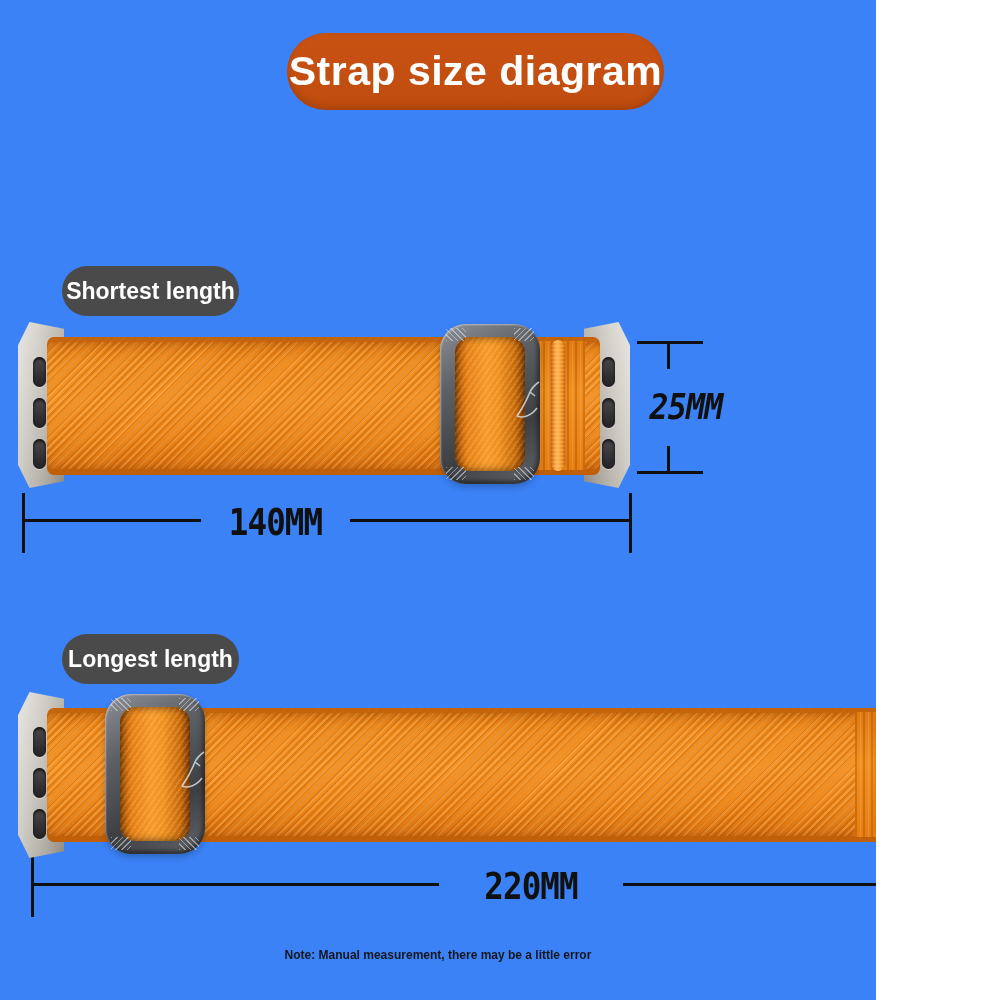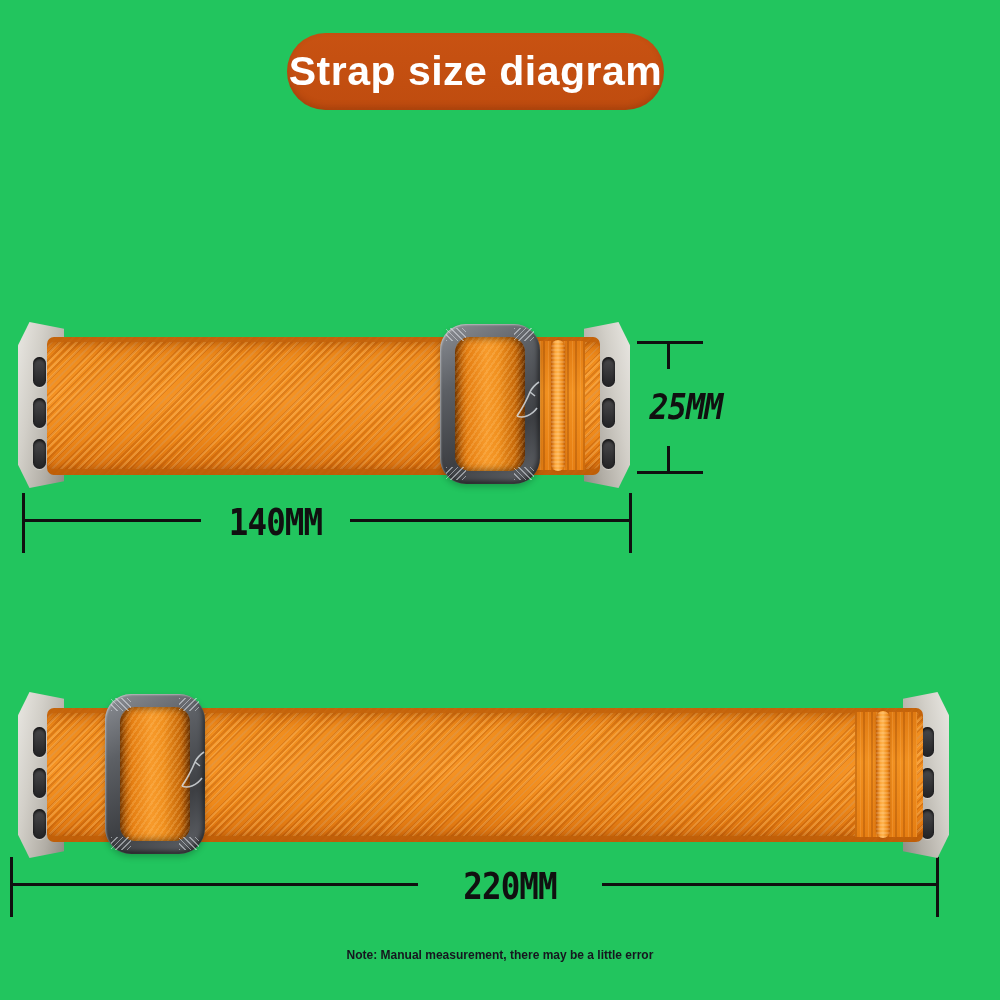--- a/index.html
+++ b/index.html
@@ -1,17 +1,17 @@
 <!DOCTYPE html>
 <html><head>
 <meta charset="utf-8">
 <style>
   html,body{margin:0;padding:0;background:#ffffff;}
   .canvas{
-    position:relative;width:1000px;height:1000px;background:#22c55e;overflow:hidden;
+    position:relative;width:876px;height:1000px;background:#3b82f6;overflow:hidden;
     font-family:"Liberation Sans",sans-serif;
   }
   
   .title-banner{
     position:absolute;left:287px;top:33px;width:377px;height:77px;
     background:linear-gradient(180deg,#c85212,#bf4c0f);
     border-radius:39px;display:flex;align-items:center;justify-content:center;
     box-shadow:inset 0 -3px 6px rgba(90,30,0,.25);
   }
   .title-banner span{color:#fff;font-size:41px;font-weight:bold;letter-spacing:.5px;}
@@ -110,21 +110,21 @@
     font-weight:bold;text-align:center;letter-spacing:-1px;transform:scaleX(.88);
   }
   .dim-w{position:absolute;left:637px;top:341px;width:110px;height:133px;font-style:italic;}
   .dim-w .top-line{left:0;top:0;width:66px;height:3px;}
   .dim-w .top-tick{left:30px;top:3px;width:3px;height:25px;}
   .dim-w .bot-tick{left:30px;bottom:3px;width:3px;height:25px;}
   .dim-w .bot-line{left:0;bottom:0;width:66px;height:3px;}
   .dim-w .dim-label{left:-6px;top:45px;width:110px;font-size:36px;}
   .dim-h{position:absolute;height:60px;}
   .dim-h.d140{left:22px;top:493px;width:610px;}
-  .dim-h.d220{left:10px;top:857px;width:929px;}
+  .dim-h.d220{left:31px;top:857px;width:929px;}
   .dim-h .vl{left:0;top:0;width:3px;height:100%;}
   .dim-h .vr{right:0;top:0;width:3px;height:100%;}
   .dim-h .hl,.dim-h .hr{top:26px;height:3px;}
   .d140 .hl{left:3px;width:176px;} .d140 .hr{left:328px;right:3px;}
   .d220 .hl{left:3px;width:405px;} .d220 .hr{left:592px;right:3px;}
   .d140 .dim-label{left:172px;top:8px;width:163px;font-size:37px;}
   .d220 .dim-label{left:400px;top:8px;width:200px;font-size:37px;}
   
   .note{
     position:absolute;left:0;top:948px;width:100%;text-align:center;
@@ -133,20 +133,23 @@
 </style>
 </head>
 <body>
 
 <div class="canvas">
 
   <div class="title-banner">
     <span>Strap size diagram</span>
   </div>
 
+  <div class="badge b1">
+    <span>Shortest length</span>
+  </div>
 
   <div class="strap s1">
     <div class="adapter al">
       <div class="slot k1"></div>
       <div class="slot k2"></div>
       <div class="slot k3"></div>
     </div>
     <div class="fabric">
       <div class="ribs"></div>
       <div class="seam"></div>
@@ -177,20 +180,23 @@
   </div>
 
   <div class="dim dim-h d140">
     <div class="dline vl"></div>
     <div class="dline hl"></div>
     <div class="dim-label">140MM</div>
     <div class="dline hr"></div>
     <div class="dline vr"></div>
   </div>
 
+  <div class="badge b2">
+    <span>Longest length</span>
+  </div>
 
   <div class="strap s2">
     <div class="adapter al">
       <div class="slot k1"></div>
       <div class="slot k2"></div>
       <div class="slot k3"></div>
     </div>
     <div class="fabric">
       <div class="ribs"></div>
       <div class="seam"></div>

